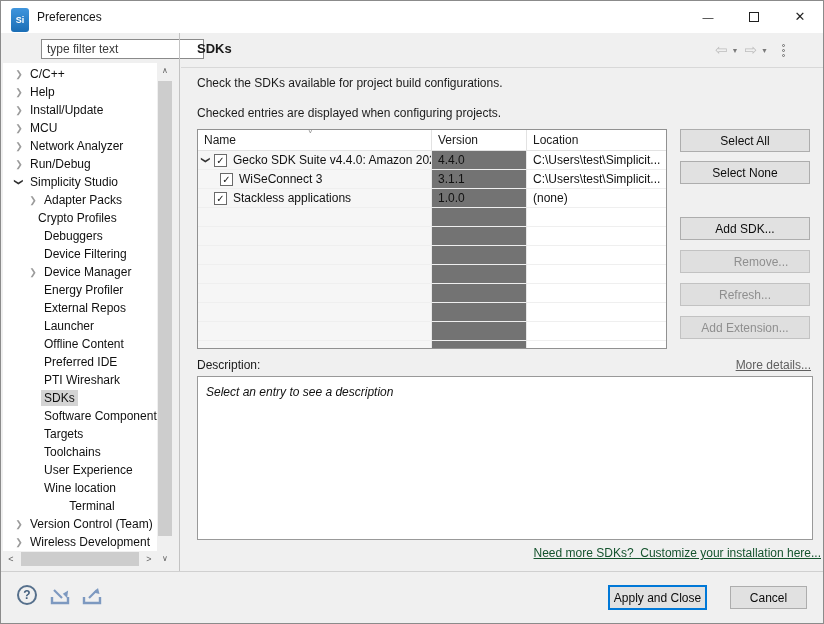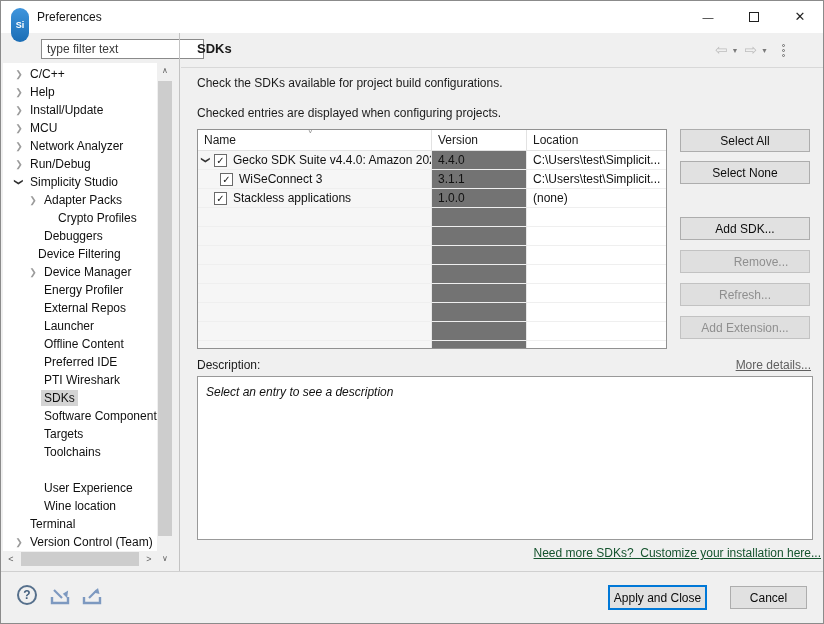--- a/index.html
+++ b/index.html
@@ -6,21 +6,21 @@
   html,body { width:824px; height:624px; }
   body {
     position:relative; width:824px; height:624px;
     background:#f0f0f0; border:1px solid #8b8b8b;
     font-family:"Liberation Sans", sans-serif; font-size:12px; color:#111;
     overflow:hidden;
   }
   
   .titlebar { position:absolute; left:0; top:0; width:100%; height:32px; background:#ffffff; }
   .app-icon {
-    position:absolute; left:10px; top:7px; width:18px; height:34px; border-radius:9px;
+    position:absolute; left:10px; top:7px; width:18px; height:24px; border-radius:3px;
     background:linear-gradient(#3f95dd,#1a6db5); color:#fff; font-size:9px; font-weight:bold;
     display:flex; align-items:center; justify-content:center;
   }
   .win-title { position:absolute; left:36px; top:9px; font-size:12px; color:#141414; }
   .win-controls { position:absolute; right:0; top:0; height:32px; display:flex; }
   .win-btn { width:46px; height:31px; display:flex; align-items:center; justify-content:center; color:#1f1f1f; cursor:default; }
   .glyph-min { font-size:11px; }
   .glyph-max { width:10px; height:10px; border:1px solid #1f1f1f; display:inline-block; }
   .glyph-close { font-size:13px; }
   
@@ -146,29 +146,29 @@
     <div class="tree-row" style="padding-left: 8px;">
       <span class="tw-arrow expanded">
         <span>❯</span>
       </span>
       <span class="tw-label">Simplicity Studio</span>
     </div>
     <div class="tree-row" style="padding-left: 22px;">
       <span class="tw-arrow collapsed">❯</span>
       <span class="tw-label">Adapter Packs</span>
     </div>
-    <div class="tree-row" style="padding-left: 36px;">
+    <div class="tree-row" style="padding-left: 16px;">
       <span class="tw-arrow none"></span>
       <span class="tw-label">Crypto Profiles</span>
     </div>
     <div class="tree-row" style="padding-left: 22px;">
       <span class="tw-arrow none"></span>
       <span class="tw-label">Debuggers</span>
     </div>
-    <div class="tree-row" style="padding-left: 16px;">
+    <div class="tree-row" style="padding-left: 22px;">
       <span class="tw-arrow none"></span>
       <span class="tw-label">Device Filtering</span>
     </div>
     <div class="tree-row" style="padding-left: 22px;">
       <span class="tw-arrow collapsed">❯</span>
       <span class="tw-label">Device Manager</span>
     </div>
     <div class="tree-row" style="padding-left: 22px;">
       <span class="tw-arrow none"></span>
       <span class="tw-label">Energy Profiler</span>
@@ -202,29 +202,29 @@
       <span class="tw-label">Software Components</span>
     </div>
     <div class="tree-row" style="padding-left: 22px;">
       <span class="tw-arrow none"></span>
       <span class="tw-label">Targets</span>
     </div>
     <div class="tree-row" style="padding-left: 22px;">
       <span class="tw-arrow none"></span>
       <span class="tw-label">Toolchains</span>
     </div>
-    <div class="tree-row" style="padding-left: 22px; margin-top: 18px;">
+    <div class="tree-row" style="padding-left: 22px;">
       <span class="tw-arrow none"></span>
       <span class="tw-label">User Experience</span>
     </div>
     <div class="tree-row" style="padding-left: 22px;">
       <span class="tw-arrow none"></span>
       <span class="tw-label">Wine location</span>
     </div>
-    <div class="tree-row" style="padding-left: 8px;">
+    <div class="tree-row" style="padding-left: 8px; justify-content: center;">
       <span class="tw-arrow none"></span>
       <span class="tw-label">Terminal</span>
     </div>
     <div class="tree-row" style="padding-left: 8px;">
       <span class="tw-arrow collapsed">❯</span>
       <span class="tw-label">Version Control (Team)</span>
     </div>
     <div class="tree-row" style="padding-left: 8px;">
       <span class="tw-arrow collapsed">❯</span>
       <span class="tw-label">Wireless Development</span>

